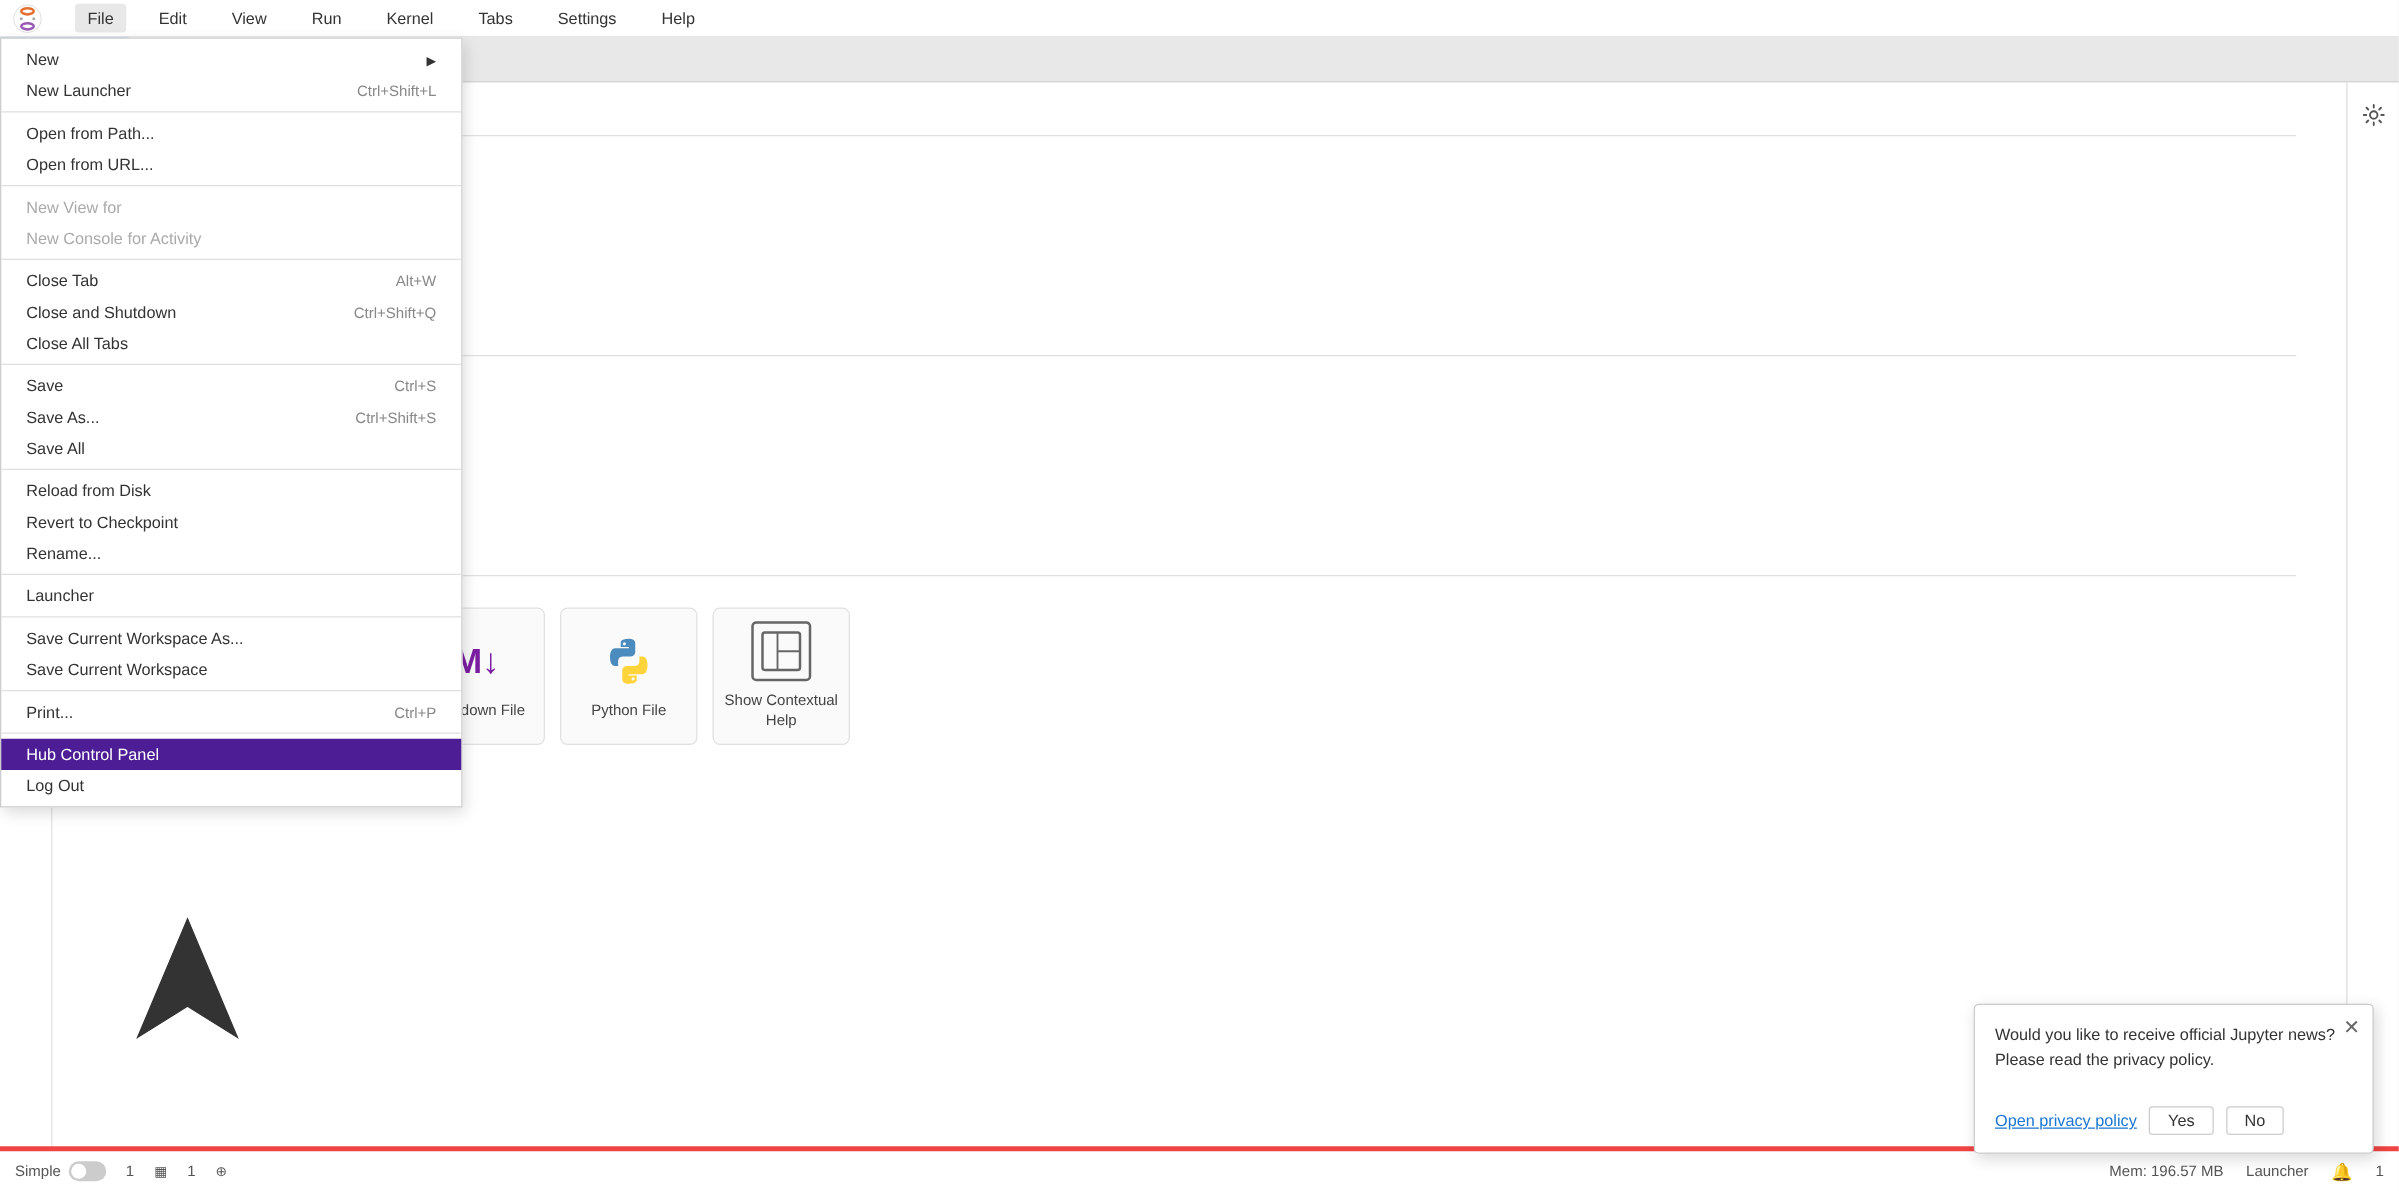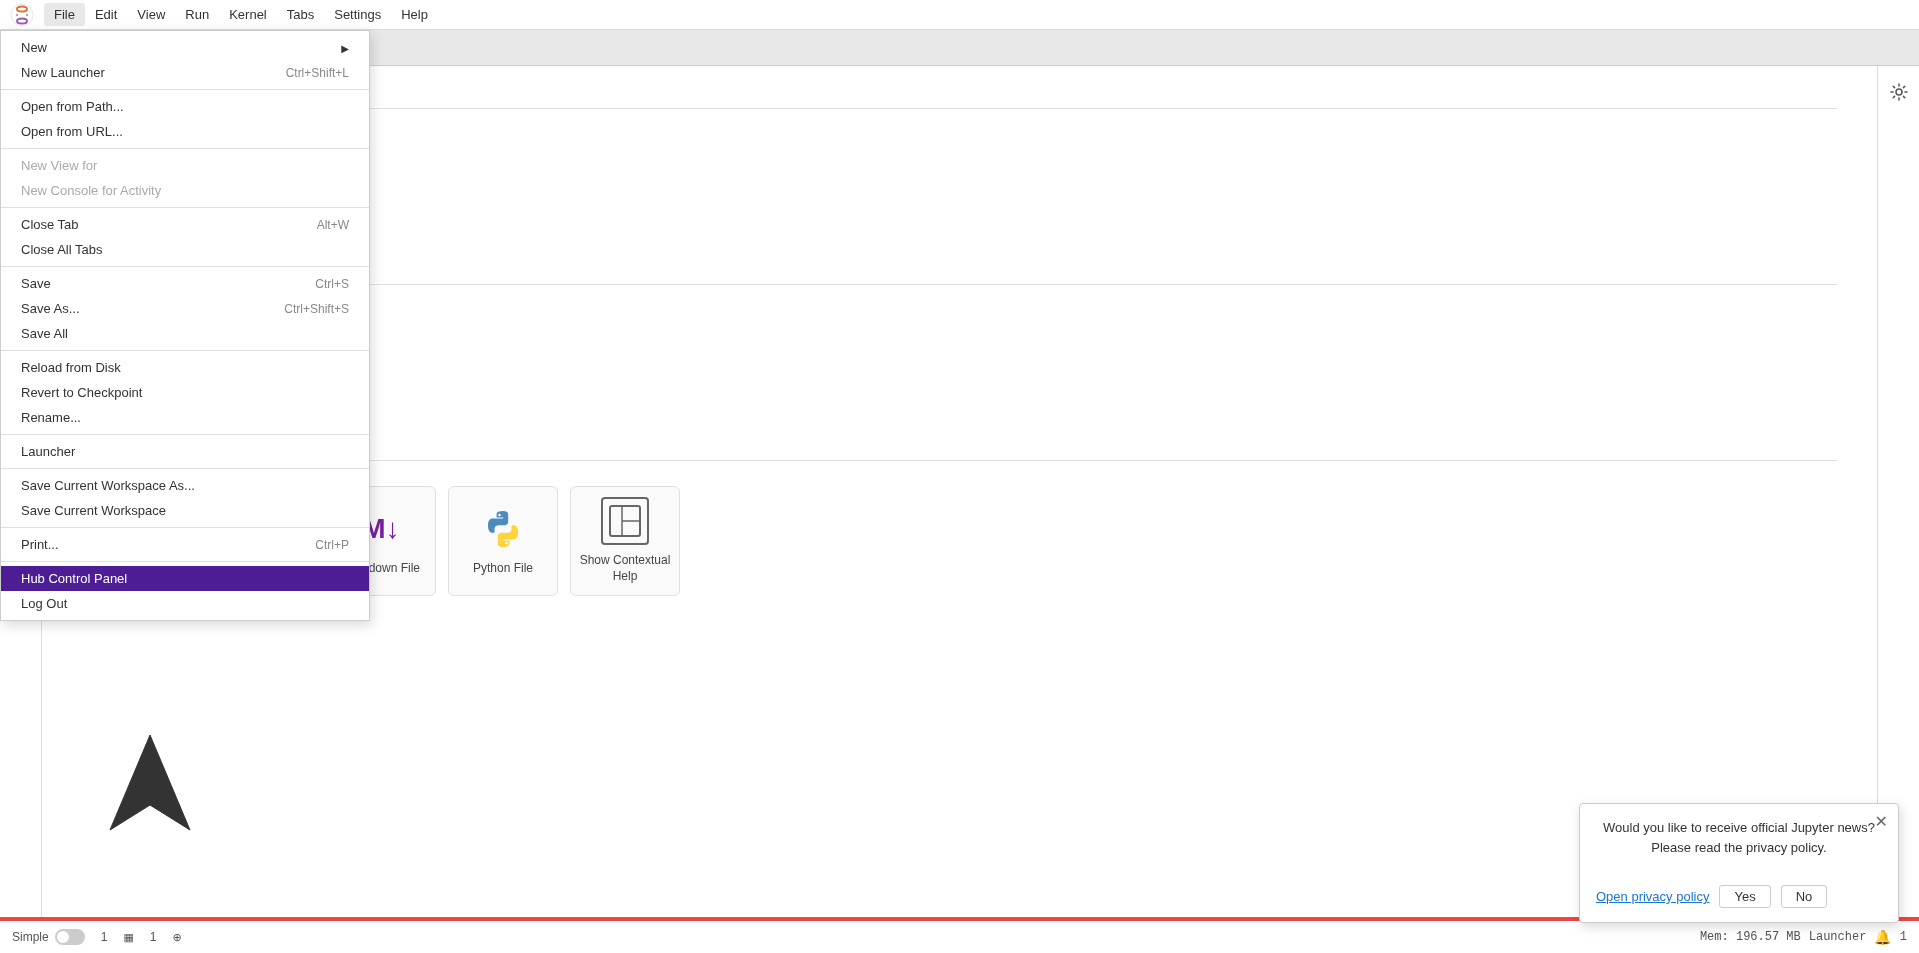--- a/index.html
+++ b/index.html
@@ -6,21 +6,21 @@
     body { font-family: -apple-system, BlinkMacSystemFont, 'Segoe UI', Arial, sans-serif; font-size: 13px; background: #f0f0f0; overflow: hidden; width: 1919px; height: 953px; }
 
     
     .menubar {
       display: flex;
       align-items: center;
       background: #fff;
       border-bottom: 1px solid #ddd;
       height: 30px;
       padding: 0 8px;
-      gap: 0;
+      gap: 16px;
     }
     .menubar-logo {
       width: 28px;
       height: 28px;
       margin-right: 8px;
       display: flex; align-items: center; justify-content: center;
     }
     .menubar-item {
       padding: 4px 10px;
       cursor: pointer;
@@ -224,22 +224,21 @@
       background: #fff;
       border-radius: 50%;
       position: absolute;
       top: 2px;
       left: 2px;
     }
     .statusbar-right {
       margin-left: auto;
       display: flex;
       align-items: center;
-      gap: 8px;
-      font-family: Liberation Mono, monospace;
+      gap: 18px;
     }
 
     
     .notification {
       position: absolute;
       bottom: 30px;
       right: 20px;
       width: 320px;
       background: #fff;
       border: 1px solid #ccc;
@@ -256,21 +255,20 @@
       color: #666;
       font-size: 16px;
       background: none;
       border: none;
     }
     .notification-text {
       font-size: 13px;
       color: #333;
       margin-bottom: 10px;
       line-height: 1.5;
-      text-align: center;
     }
     .notification-actions {
       display: flex;
       align-items: center;
       gap: 10px;
       margin-top: 28px;
     }
     .notif-link {
       color: #1976d2;
       text-decoration: underline;
@@ -389,20 +387,24 @@
   </div>
   <div class="menu-item disabled">
     <span>New Console for Activity</span>
   </div>
 
   <hr class="menu-divider">
 
   <div class="menu-item">
     <span>Close Tab</span>
     <span class="shortcut">Alt+W</span>
+  </div>
+  <div class="menu-item">
+    <span>Close and Shutdown</span>
+    <span class="shortcut">Ctrl+Shift+Q</span>
   </div>
   <div class="menu-item">
     <span>Close All Tabs</span>
   </div>
 
   <hr class="menu-divider">
 
   <div class="menu-item">
     <span>Save</span>
     <span class="shortcut">Ctrl+S</span>

